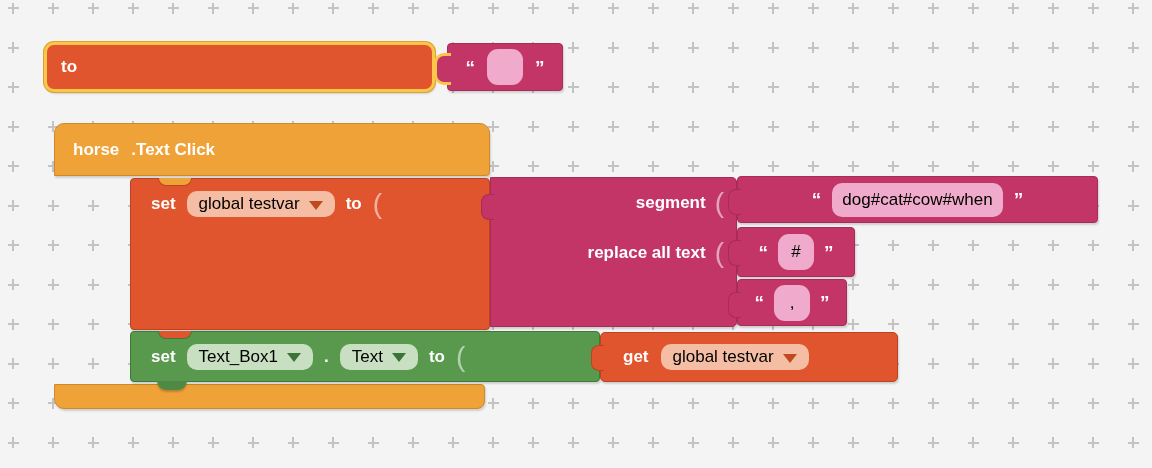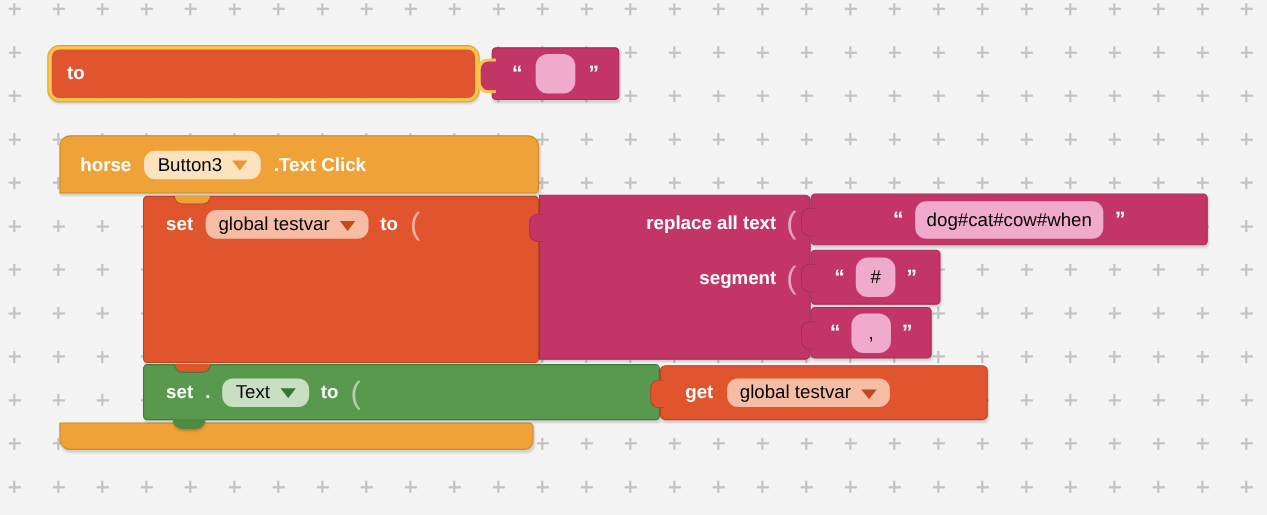--- a/index.html
+++ b/index.html
@@ -477,49 +477,45 @@
 
   <div class="blk magenta" id="init-str">
     <span class="ltab sel"></span>
     <span class="quote">“</span>
     <span class="str-field square fieldtxt"></span>
     <span class="quote">”</span>
   </div>
 
   <div class="blk event" id="when-header">
     <span class="lbl">horse</span>
-    <span class="dd-field dd-cream">
-      <span class="fieldtxt">Button3</span>
-      <span class="arr a-cream"></span>
-    </span>
     <span class="lbl">.Text Click</span>
   </div>
   <div class="blk event" id="when-footer"></div>
 
   <div class="blk orange" id="setvar-block">
     <span class="notch event-fill"></span>
     <span class="row-top">
       <span class="lbl">set</span>
       <span class="dd-field dd-salmon">
         <span class="fieldtxt">global testvar</span>
         <span class="arr a-salmon"></span>
       </span>
       <span class="lbl">to</span>
       <span class="socket"></span>
     </span>
   </div>
 
   <div class="blk magenta" id="replace-block">
     <span class="ltab m" style="top:16px;"></span>
     <div class="rrow">
-      <span class="lbl">replace all text</span>
+      <span class="lbl">segment</span>
       <span class="socket"></span>
     </div>
     <div class="rrow">
-      <span class="lbl">segment</span>
+      <span class="lbl">replace all text</span>
       <span class="socket"></span>
     </div>
   </div>
 
   <div class="blk magenta" id="str-main">
     <span class="ltab m"></span>
     <span class="quote">“</span>
     <span class="str-field fieldtxt">dog#cat#cow#when</span>
     <span class="quote">”</span>
   </div>
@@ -534,20 +530,24 @@
   <div class="blk magenta" id="str-rep">
     <span class="ltab m"></span>
     <span class="quote">“</span>
     <span class="str-field square fieldtxt">,</span>
     <span class="quote">”</span>
   </div>
 
   <div class="blk" id="setprop-block">
     <span class="notch orange-fill"></span>
     <span class="lbl">set</span>
+    <span class="dd-field dd-green">
+      <span class="fieldtxt">Text_Box1</span>
+      <span class="arr a-green"></span>
+    </span>
     <span class="lbl">.</span>
     <span class="dd-field dd-green">
       <span class="fieldtxt">Text</span>
       <span class="arr a-green"></span>
     </span>
     <span class="lbl">to</span>
     <span class="socket"></span>
   </div>
   <div id="setprop-tab"></div>
 

